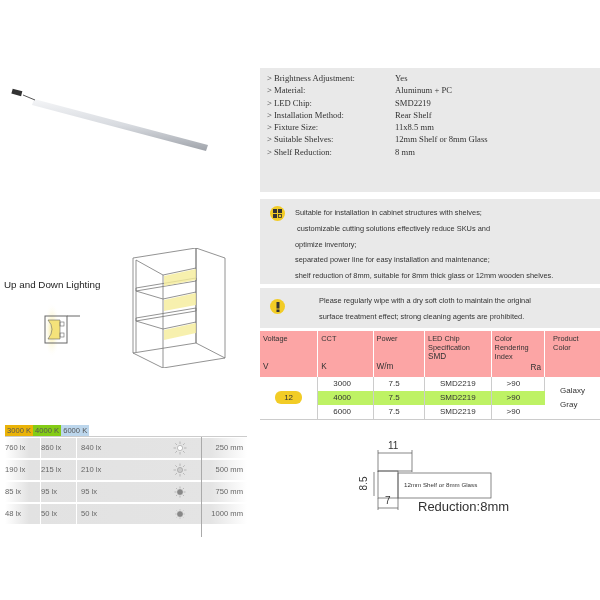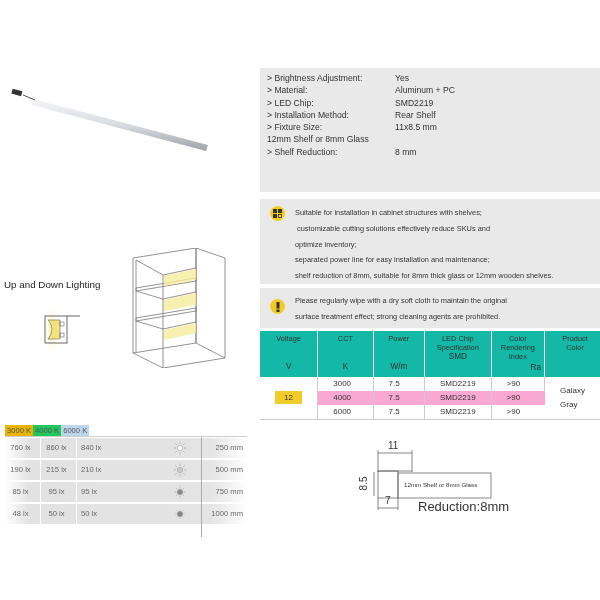--- a/index.html
+++ b/index.html
@@ -2,48 +2,48 @@
 <html><head>
 <meta charset="utf-8">
 <style>
   * { box-sizing: border-box; margin: 0; padding: 0; }
   html, body { width: 600px; height: 600px; background: #ffffff; overflow: hidden; }
   body { position: relative; font-family: "Liberation Sans", sans-serif; color: #333; }
 
   .abs { position: absolute; }
 
   
-  .spec-panel { left: 260px; top: 68px; width: 340px; height: 124px; background: #e9e9e9; padding: 4px 8px 0 7px; }
+  .spec-panel { left: 260px; top: 68px; width: 340px; height: 124px; background: #e9e9e9; padding: 4px 8px 0 7px; font-family: Liberation Serif, serif; }
   .spec-row { display: flex; height: 12.3px; font-size: 8.6px; line-height: 12.3px; color: #333; }
   .spec-label { width: 128px; }
   .spec-value { flex: 1; }
 
   
   .info-box { left: 260px; background: #e9e9e9; width: 379px; }
   .info-box.features { top: 199px; height: 85px; }
   .info-box.care { top: 288px; height: 40px; }
   .info-icon { position: absolute; width: 15px; height: 15px; border-radius: 50%; background: #f2cc26; display: flex; align-items: center; justify-content: center; }
   .info-text { position: absolute; left: 35px; font-size: 7.4px; line-height: 15.8px; color: #333; white-space: nowrap; }
 
   
   .spec-table { left: 260px; top: 331px; width: 340px; border-collapse: collapse; font-size: 7.4px; color: #333; }
-  .spec-table th { background: #14b8a6; font-weight: normal; text-align: center; vertical-align: top; padding: 3px 3px; border-right: 1px solid #fff; line-height: 9px; }
+  .spec-table th { background: #fca5a5; font-weight: normal; text-align: left; vertical-align: top; padding: 3px 3px; border-right: 1px solid #fff; line-height: 9px; }
   .spec-table th:last-child { border-right: none; padding-left: 8px; }
   .spec-table td { padding: 0 15px; height: 14px; line-height: 14px; border-right: 1px solid #ccc; font-size: 8px; }
   .spec-table td:last-child { border-right: none; }
-  .spec-table tr.alt td.rowc { background: #f9a8d4; }
+  .spec-table tr.alt td.rowc { background: #bef264; }
   .unit { display: block; margin-top: 8px; font-size: 8.2px; }
-  .volt-badge { display: inline-block; background: #f2cc26; padding: 0 9px; line-height: 13px; border-radius: 0; font-size: 8px; }
+  .volt-badge { display: inline-block; background: #f2cc26; padding: 0 9px; line-height: 13px; border-radius: 6px; font-size: 8px; }
 
   
   .lux-tabs { left: 5px; top: 425px; display: flex; font-size: 7.6px; height: 11px; line-height: 11px; }
   .lux-tab { padding: 0 2px; color: #555; }
   .lux-line { left: 5px; top: 436px; width: 242px; height: 1px; background: #ccc; }
   .lux-row { left: 5px; width: 242px; height: 20px; display: flex; align-items: center; font-size: 7.6px; color: #666; background: linear-gradient(to right, #ffffff 0%, #e2e2e2 10%, #e4e4e4 85%, #ffffff 100%); }
-  .lux-cell { width: 36px; text-align: center; padding-right: 4px; border-right: 1px solid #fff; height: 100%; line-height: 20px; }
+  .lux-cell { width: 36px; text-align: left; padding-right: 4px; border-right: 1px solid #fff; height: 100%; line-height: 20px; }
   .lux-cell:nth-child(3) { text-align: left; padding-left: 4px; width: 60px; }
   .sun { position: absolute; left: 168px; top: 3px; width: 14px; height: 14px; }
   .dist { position: absolute; right: 4px; top: 0; line-height: 20px; }
   .dist-axis { left: 201px; top: 437px; width: 1px; height: 100px; background: #aaa; }
 
   
   .updown-label { left: 4px; top: 279px; font-size: 9.8px; color: #222; }
   .dim-label { font-size: 6.2px; color: #333; }
 </style>
 </head>
@@ -77,20 +77,21 @@
     </div>
   <div class="spec-row">
       <span class="spec-label">&gt; Installation Method:</span>
       <span class="spec-value">Rear Shelf</span>
     </div>
   <div class="spec-row">
       <span class="spec-label">&gt; Fixture Size:</span>
       <span class="spec-value">11x8.5 mm</span>
     </div>
   <div class="spec-row">
+      <span class="spec-label">&gt; Suitable Shelves:</span>
       <span class="spec-value">12mm Shelf or 8mm Glass</span>
     </div>
   <div class="spec-row">
       <span class="spec-label">&gt; Shelf Reduction:</span>
       <span class="spec-value">8 mm</span>
     </div>
 </div>
 
 <div class="abs info-box features">
   <div class="info-icon" style="left:10px;top:7px;">
@@ -110,21 +111,21 @@
   </div>
 </div>
 
 <div class="abs info-box care">
   <div class="info-icon" style="left:10px;top:11px;">
     <svg width="4" height="10" viewBox="0 0 4 10">
         <rect x="0.5" y="0" width="3" height="6.5" fill="#333"></rect>
         <rect x="0.5" y="7.5" width="3" height="2.5" fill="#333"></rect>
       </svg>
   </div>
-  <div class="info-text" style="top:5px;">
+  <div class="info-text" style="top:5px;margin-left:24px;">
     <div>Please regularly wipe with a dry soft cloth to maintain the original</div>
     <div>surface treatment effect; strong cleaning agents are prohibited.</div>
   </div>
 </div>
 
 <div class="abs updown-label">Up and Down Lighting</div>
 
 <svg class="abs" style="left:40px;top:302px;" width="45" height="60" viewBox="0 0 45 60">
   <defs>
     <radialGradient id="glow" cx="0.5" cy="0.5" r="0.5">
@@ -192,21 +193,21 @@
       <td class="rowc">6000</td>
       <td class="rowc">7.5</td>
       <td class="rowc">SMD2219</td>
       <td class="rowc">&gt;90</td>
     </tr>
   </tbody>
 </table>
 
 <div class="abs lux-tabs">
   <span class="lux-tab" style="background:#eab308;">3000 K</span>
-  <span class="lux-tab" style="background:#22c55e;">4000 K</span>
+  <span class="lux-tab" style="background:#84cc16;">4000 K</span>
   <span class="lux-tab" style="background:#bcd6ec;">6000 K</span>
 </div>
 <div class="abs lux-line"></div>
 
 <div class="abs lux-row" style="top:438px;">
   <span class="lux-cell">760 lx</span>
   <span class="lux-cell">860 lx</span>
   <span class="lux-cell" style="border-right:none;">840 lx</span>
   <svg class="sun" viewBox="0 0 14 14">
       <circle cx="7" cy="7" r="2.6" fill="#fff" stroke="#999" stroke-width="0.6"></circle>

